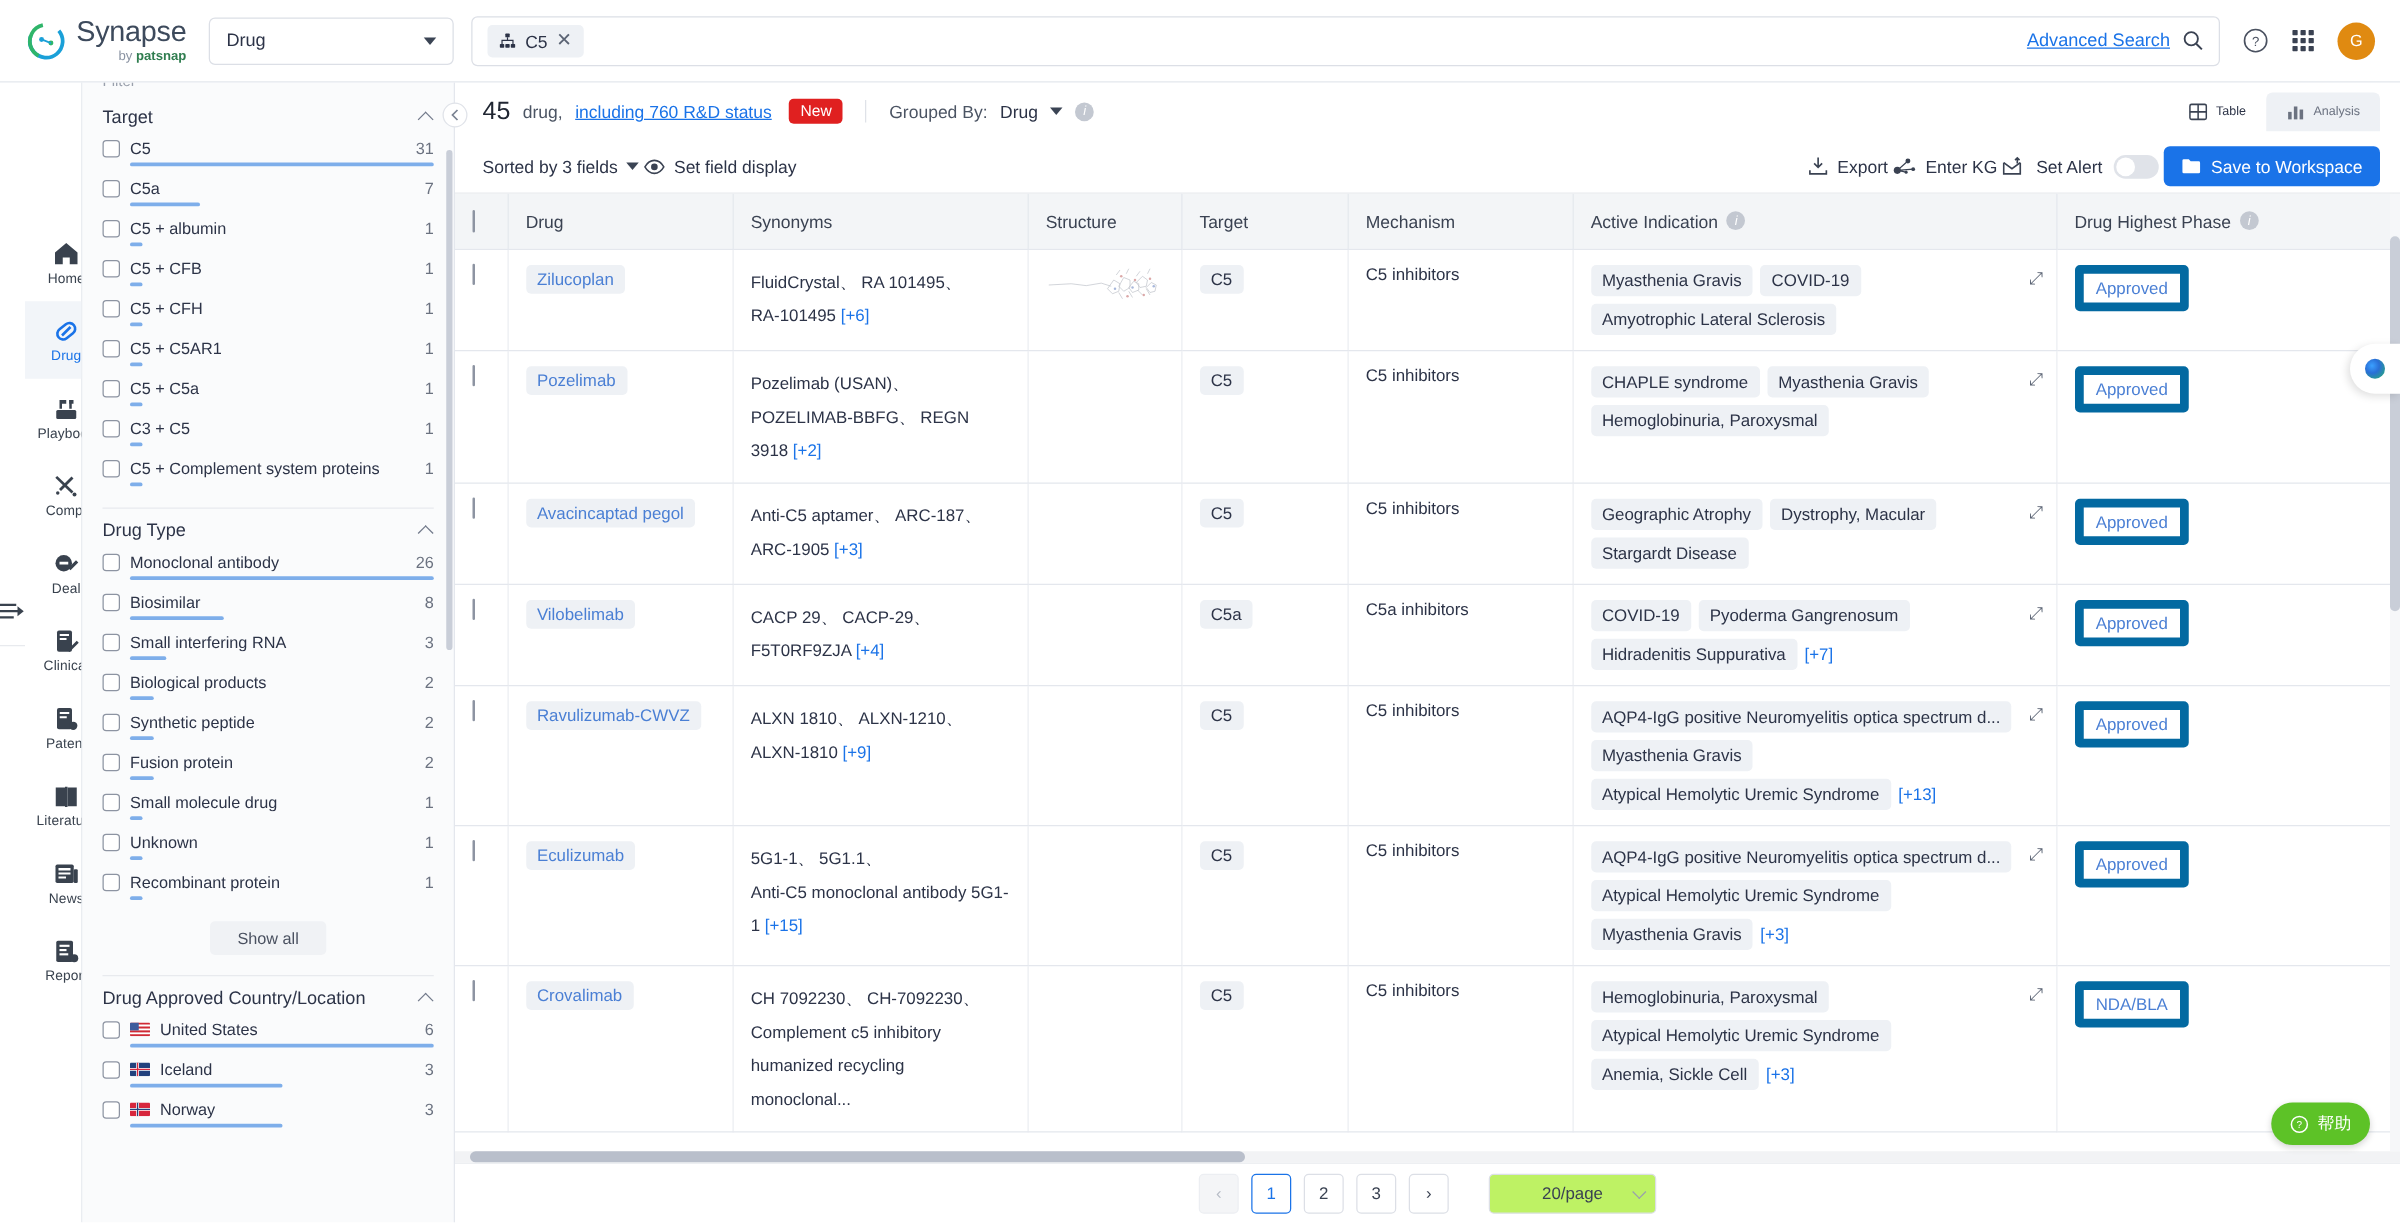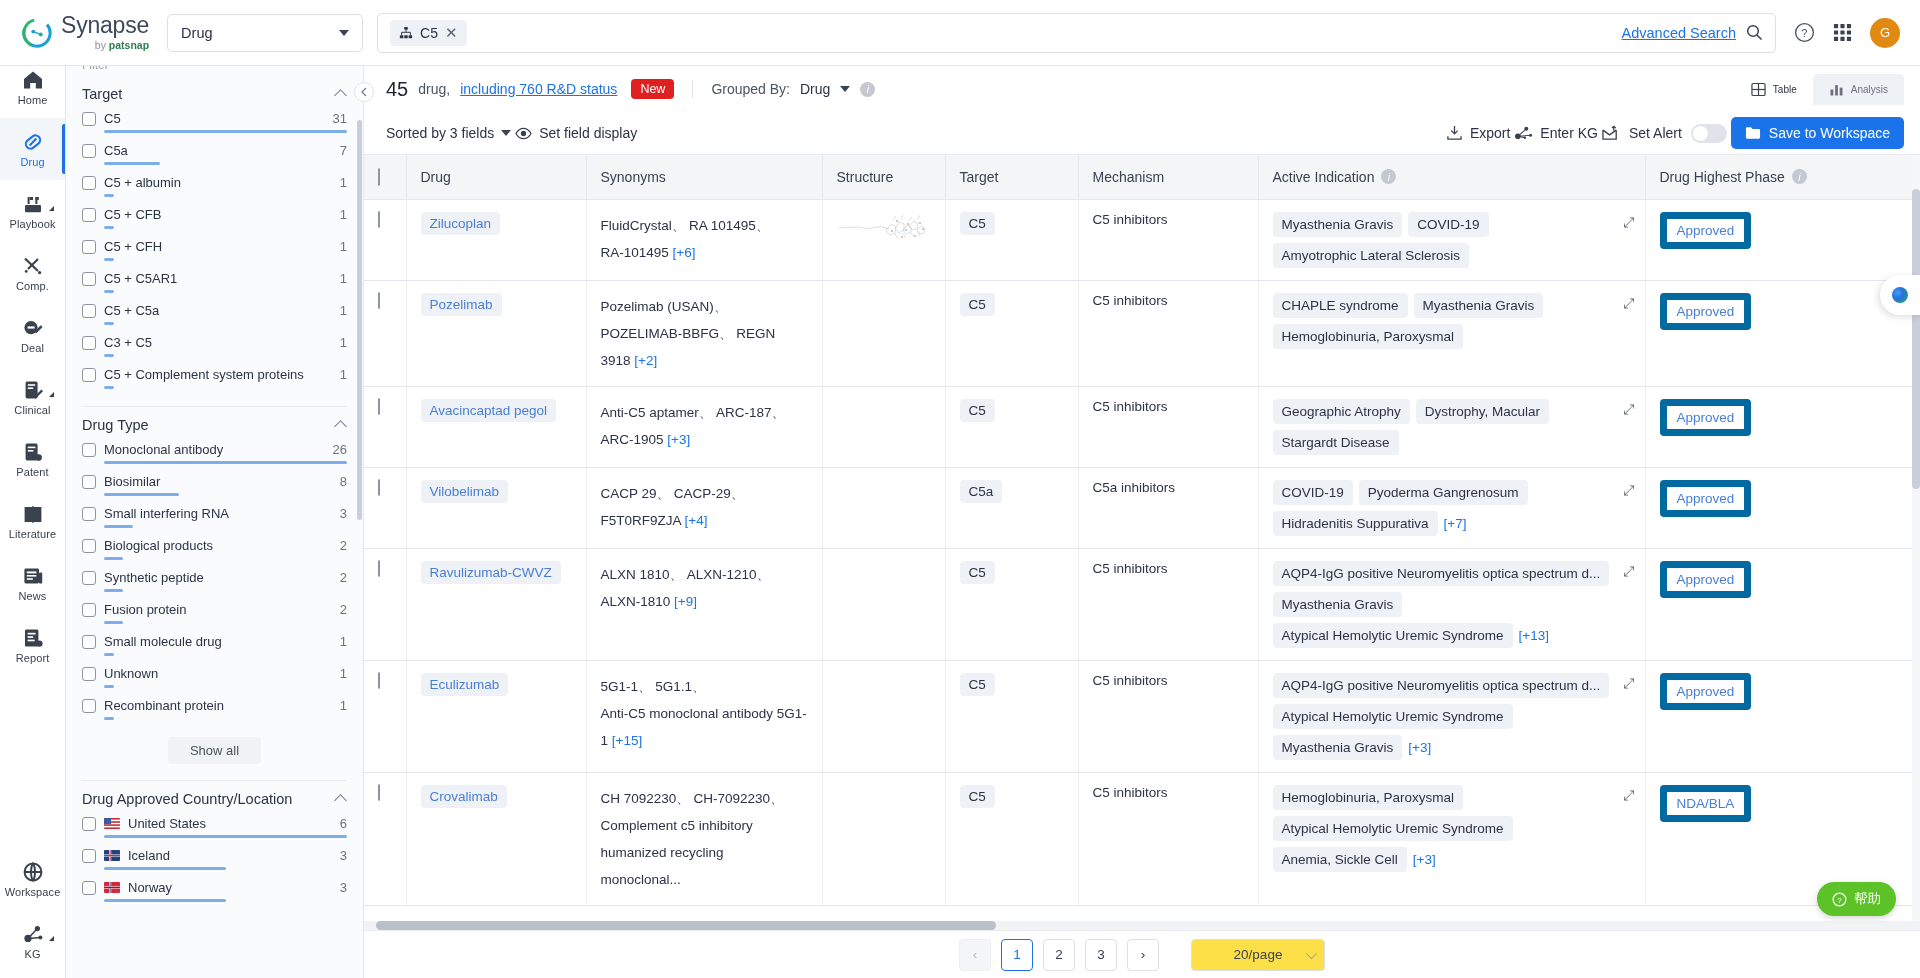--- a/index.html
+++ b/index.html
@@ -8,21 +8,21 @@
     font-family: "Liberation Sans", sans-serif;
     font-size: 14px; color: #2c3347;
     background: #fff; overflow: hidden;
   }
   .app { display: flex; width: 1920px; height: 978px; position: relative; }
 
   
   .rail {
     width: 66px; flex: 0 0 66px; height: 978px;
     background: #ffffff; border-right: 1px solid #e4e7ed;
-    display: flex; flex-direction: column; align-items: center;
+    display: flex; flex-direction: row; align-items: center;
     overflow: hidden;
   }
   .rail-collapse {
     width: 66px; height: 56px; display: flex; align-items: center; justify-content: center;
     border-bottom: 1px solid #e8eaee; cursor: pointer;
   }
   .rail-item {
     width: 66px; height: 62px; display: flex; flex-direction: column;
     align-items: center; justify-content: center; gap: 3px;
     cursor: pointer; position: relative; color: #39424e;
@@ -245,21 +245,21 @@
   }
   .pg {
     min-width: 32px; height: 32px; border: 1px solid #dcdfe6; border-radius: 4px; background: #fff;
     display: flex; align-items: center; justify-content: center; font-size: 13.5px;
     color: #3a4252; cursor: pointer; padding: 0 8px;
     font-family: "Liberation Sans", sans-serif;
   }
   .pg.active { border-color: #1a73e8; color: #1a73e8; }
   .pg.disabled { background: #f4f5f7; border-color: #eceef2; color: #b7bcc6; }
   .pg-size {
-    width: 134px; height: 32px; border: 1px solid #dcdfe6; border-radius: 4px; background: #fde047;
+    width: 134px; height: 32px; border: 1px solid #dcdfe6; border-radius: 4px; background: #bef264;
     display: flex; align-items: center; justify-content: center; position: relative;
     font-size: 13.5px; color: #3a4252; margin-left: 22px; cursor: pointer;
   }
   .pg-size .ch { position: absolute; right: 10px; width: 8px; height: 8px;
     border-right: 1.4px solid #9aa0ac; border-bottom: 1.4px solid #9aa0ac; transform: rotate(45deg) translateY(-2px); }
 
   
   .float-orb {
     position: absolute; right: 0; top: 275px; width: 40px; height: 40px;
     background: #fff; border-radius: 20px 0 0 20px; box-shadow: -2px 2px 7px rgba(0,0,0,.13);

